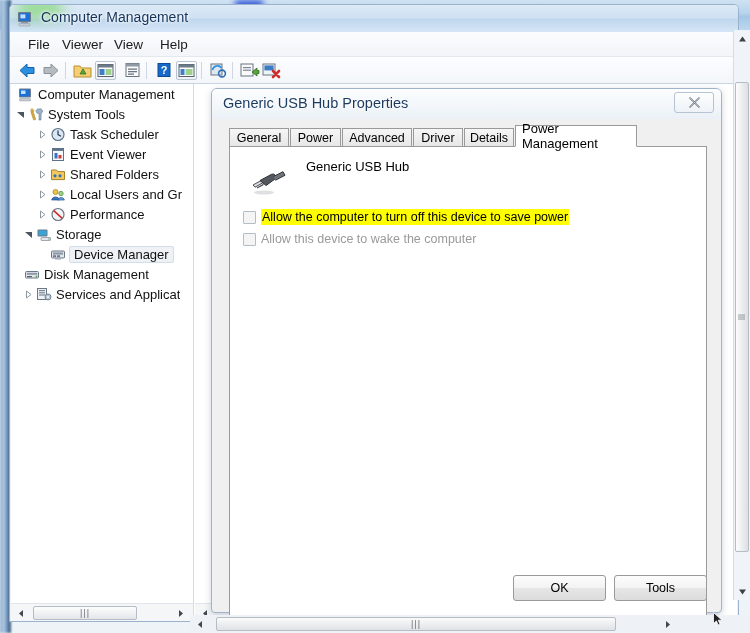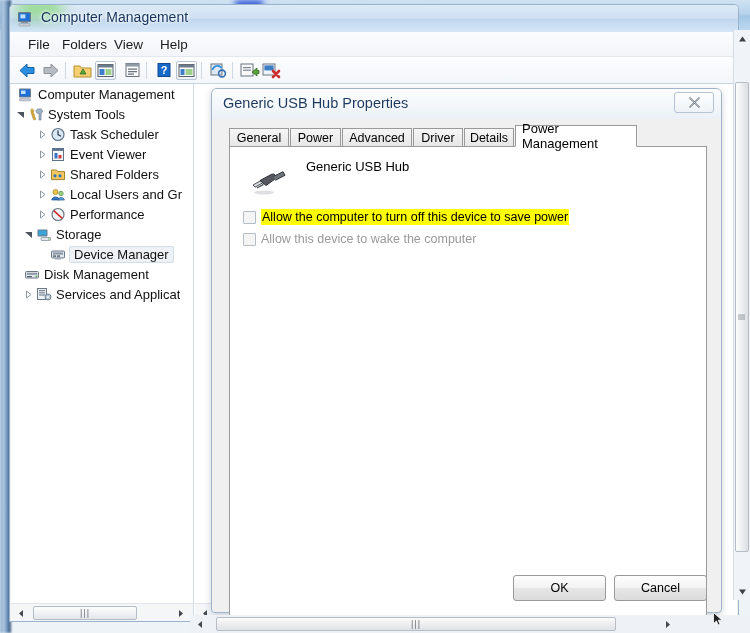--- a/index.html
+++ b/index.html
@@ -342,21 +342,21 @@
           <rect x="3.4" y="4.4" width="5" height="4" fill="#bfe0ff"></rect>
           <rect x="4" y="12" width="7" height="1.6" fill="#8b98a8"></rect>
           <rect x="2" y="13.4" width="11" height="2.6" rx="0.6" fill="#c8ccd2" stroke="#8b98a8" stroke-width=".5"></rect>
         </svg>
       </span>
       <div class="cm-title-text">Computer Management</div>
     </div>
 
     <div class="cm-menubar">
       <div class="menu-item" style="left:12px">File</div>
-      <div class="menu-item" style="left:46px">Folders</div>
+      <div class="menu-item" style="left:46px">Viewer</div>
       <div class="menu-item" style="left:98px">View</div>
       <div class="menu-item" style="left:144px">Help</div>
     </div>
 
     <div class="cm-toolbar">
       <span class="tb-btn" style="left:7px">
         <svg width="21" height="19" viewBox="0 0 21 19">
           <path d="M10 3 L3 9.5 L10 16 L10 12.5 L17 12.5 L17 6.5 L10 6.5 Z" fill="#2a8fe0" stroke="#1763a8" stroke-width="1"></path>
         </svg>
       </span>
@@ -675,21 +675,21 @@
         <span class="cb-label highlight">Allow the computer to turn off this device to save power</span>
       </div>
 
       <div class="cb-row" style="top:83px">
         <span class="cb-box"></span>
         <span class="cb-label dim">Allow this device to wake the computer</span>
       </div>
     </div>
 
     <div class="dlg-btn" style="right:115px">OK</div>
-    <div class="dlg-btn" style="right:14px">Cancel</div>
+    <div class="dlg-btn" style="right:14px">Tools</div>
   </div>
 
   <div class="page-vscroll">
     <span class="pv-btn" style="top:0">
       <svg width="9" height="8" viewBox="0 0 9 8">
           <path d="M4.5 1.5 L8 6.5 L1 6.5 Z" fill="#3c4248"></path>
         </svg>
     </span>
     <span class="pv-thumb" style="top:52px; height:470px">
       <span class="pv-grip">|||</span>

